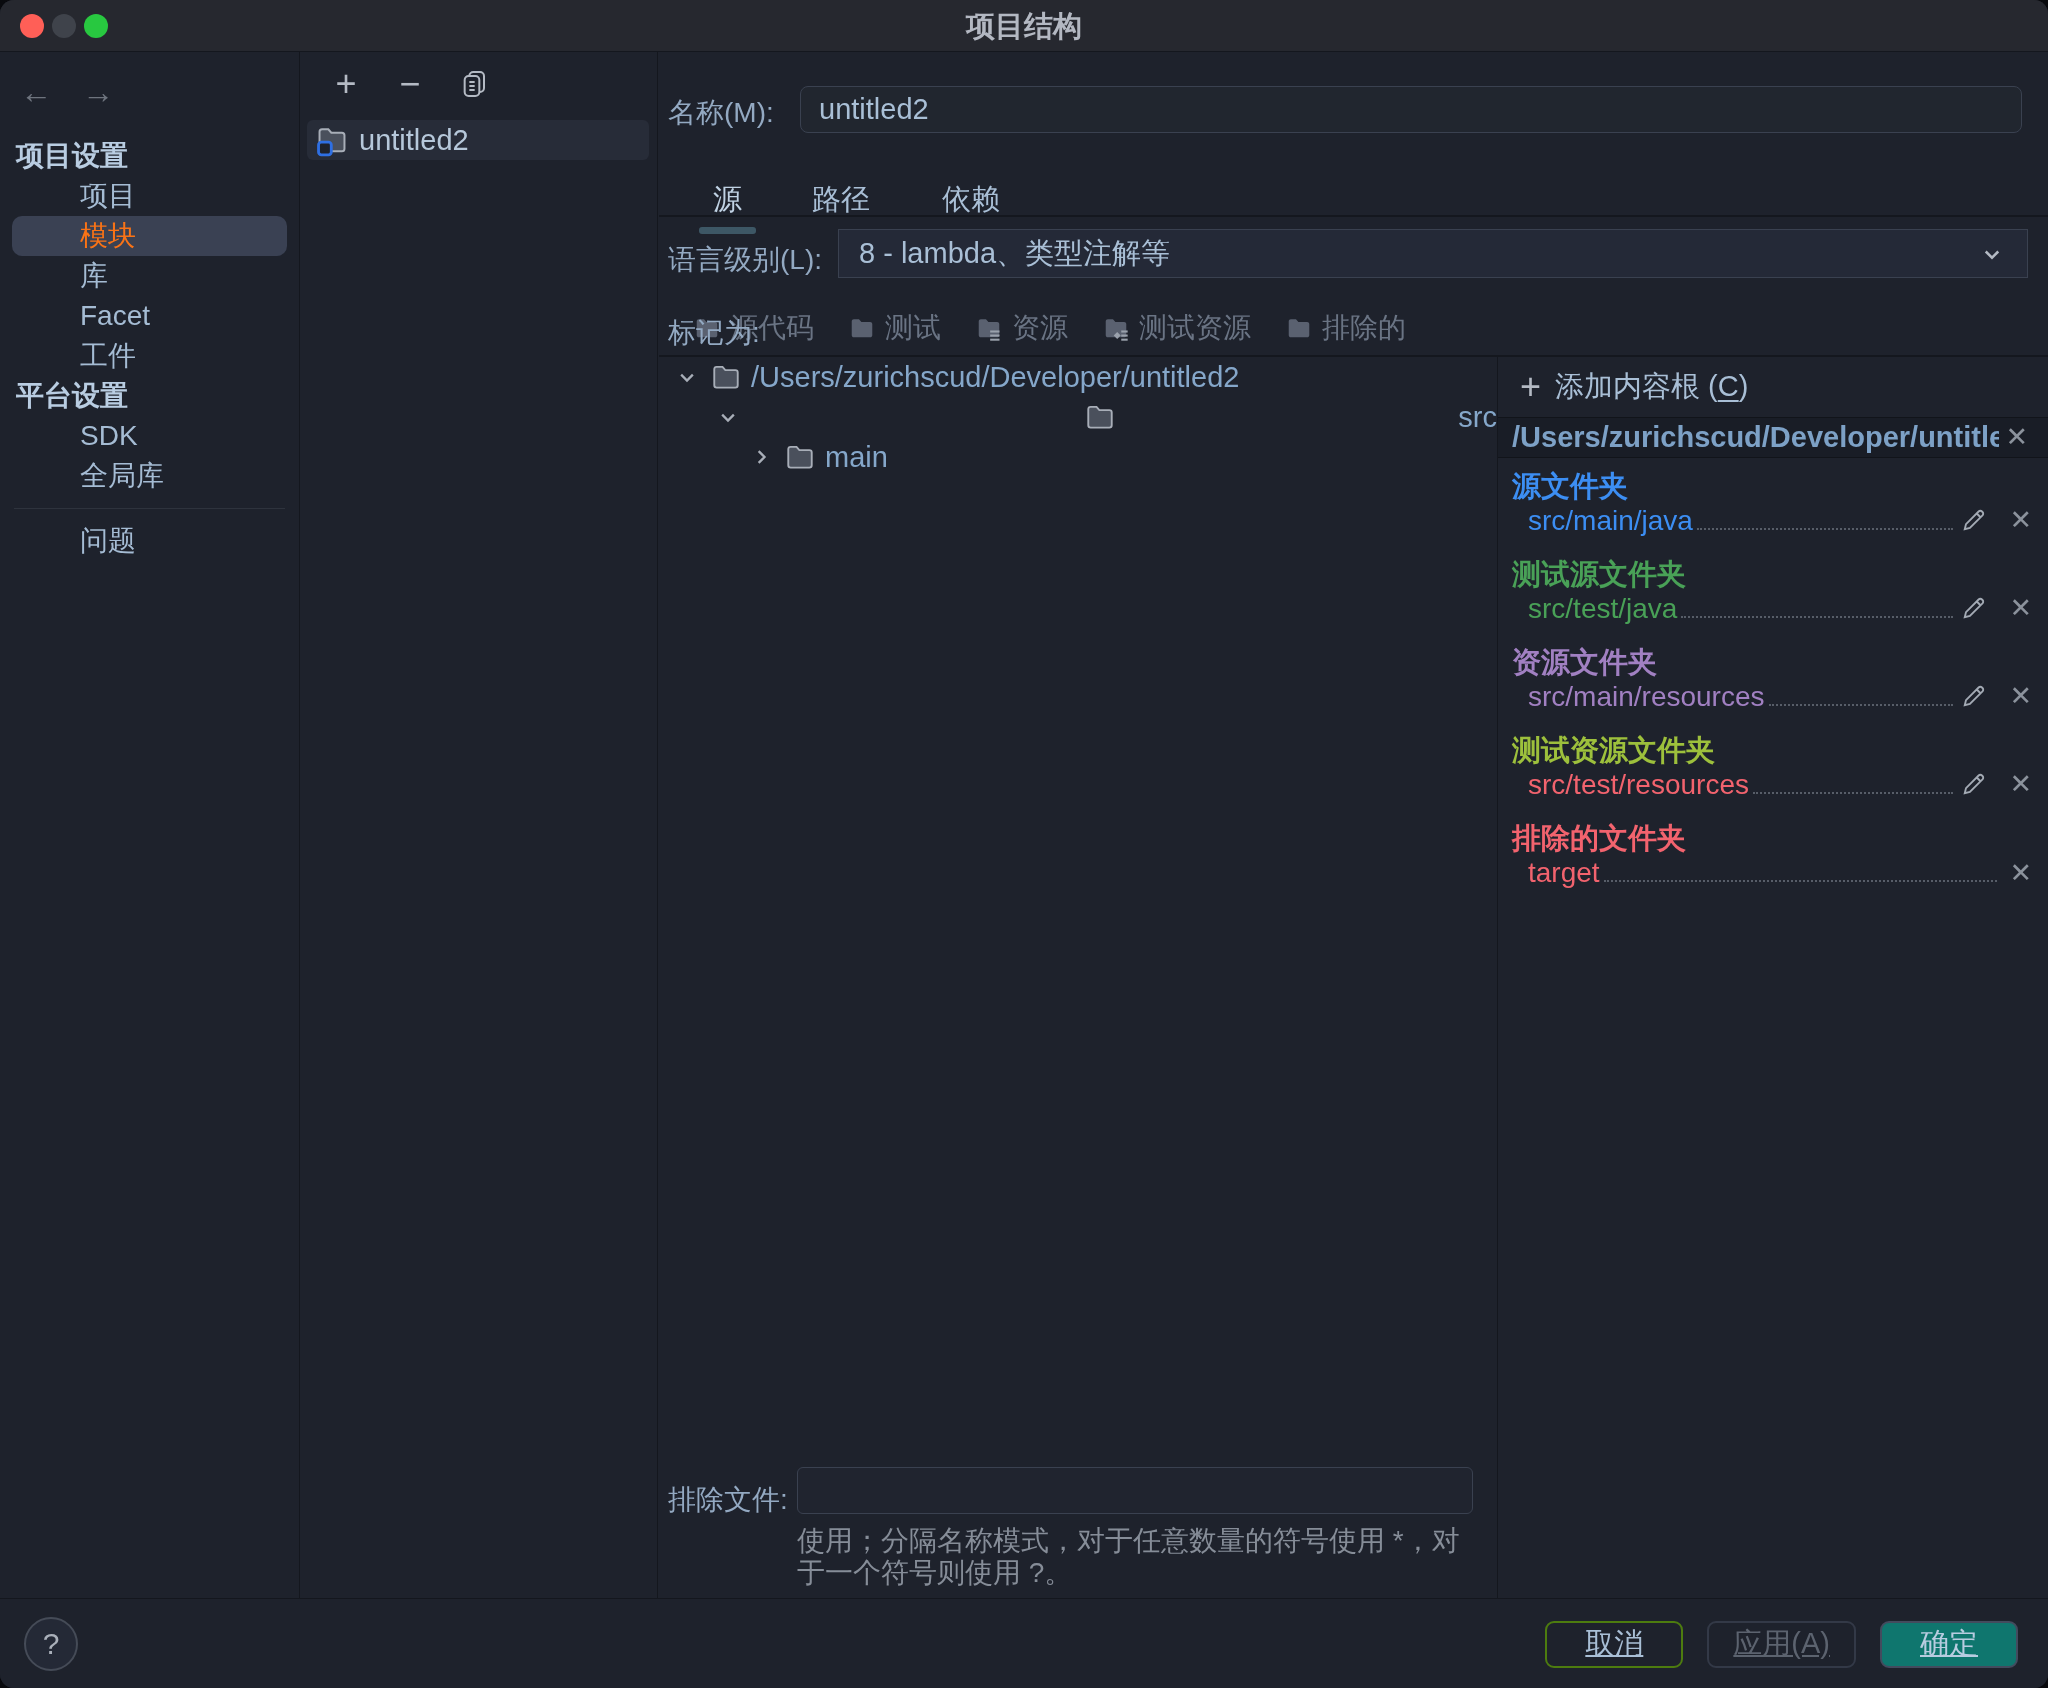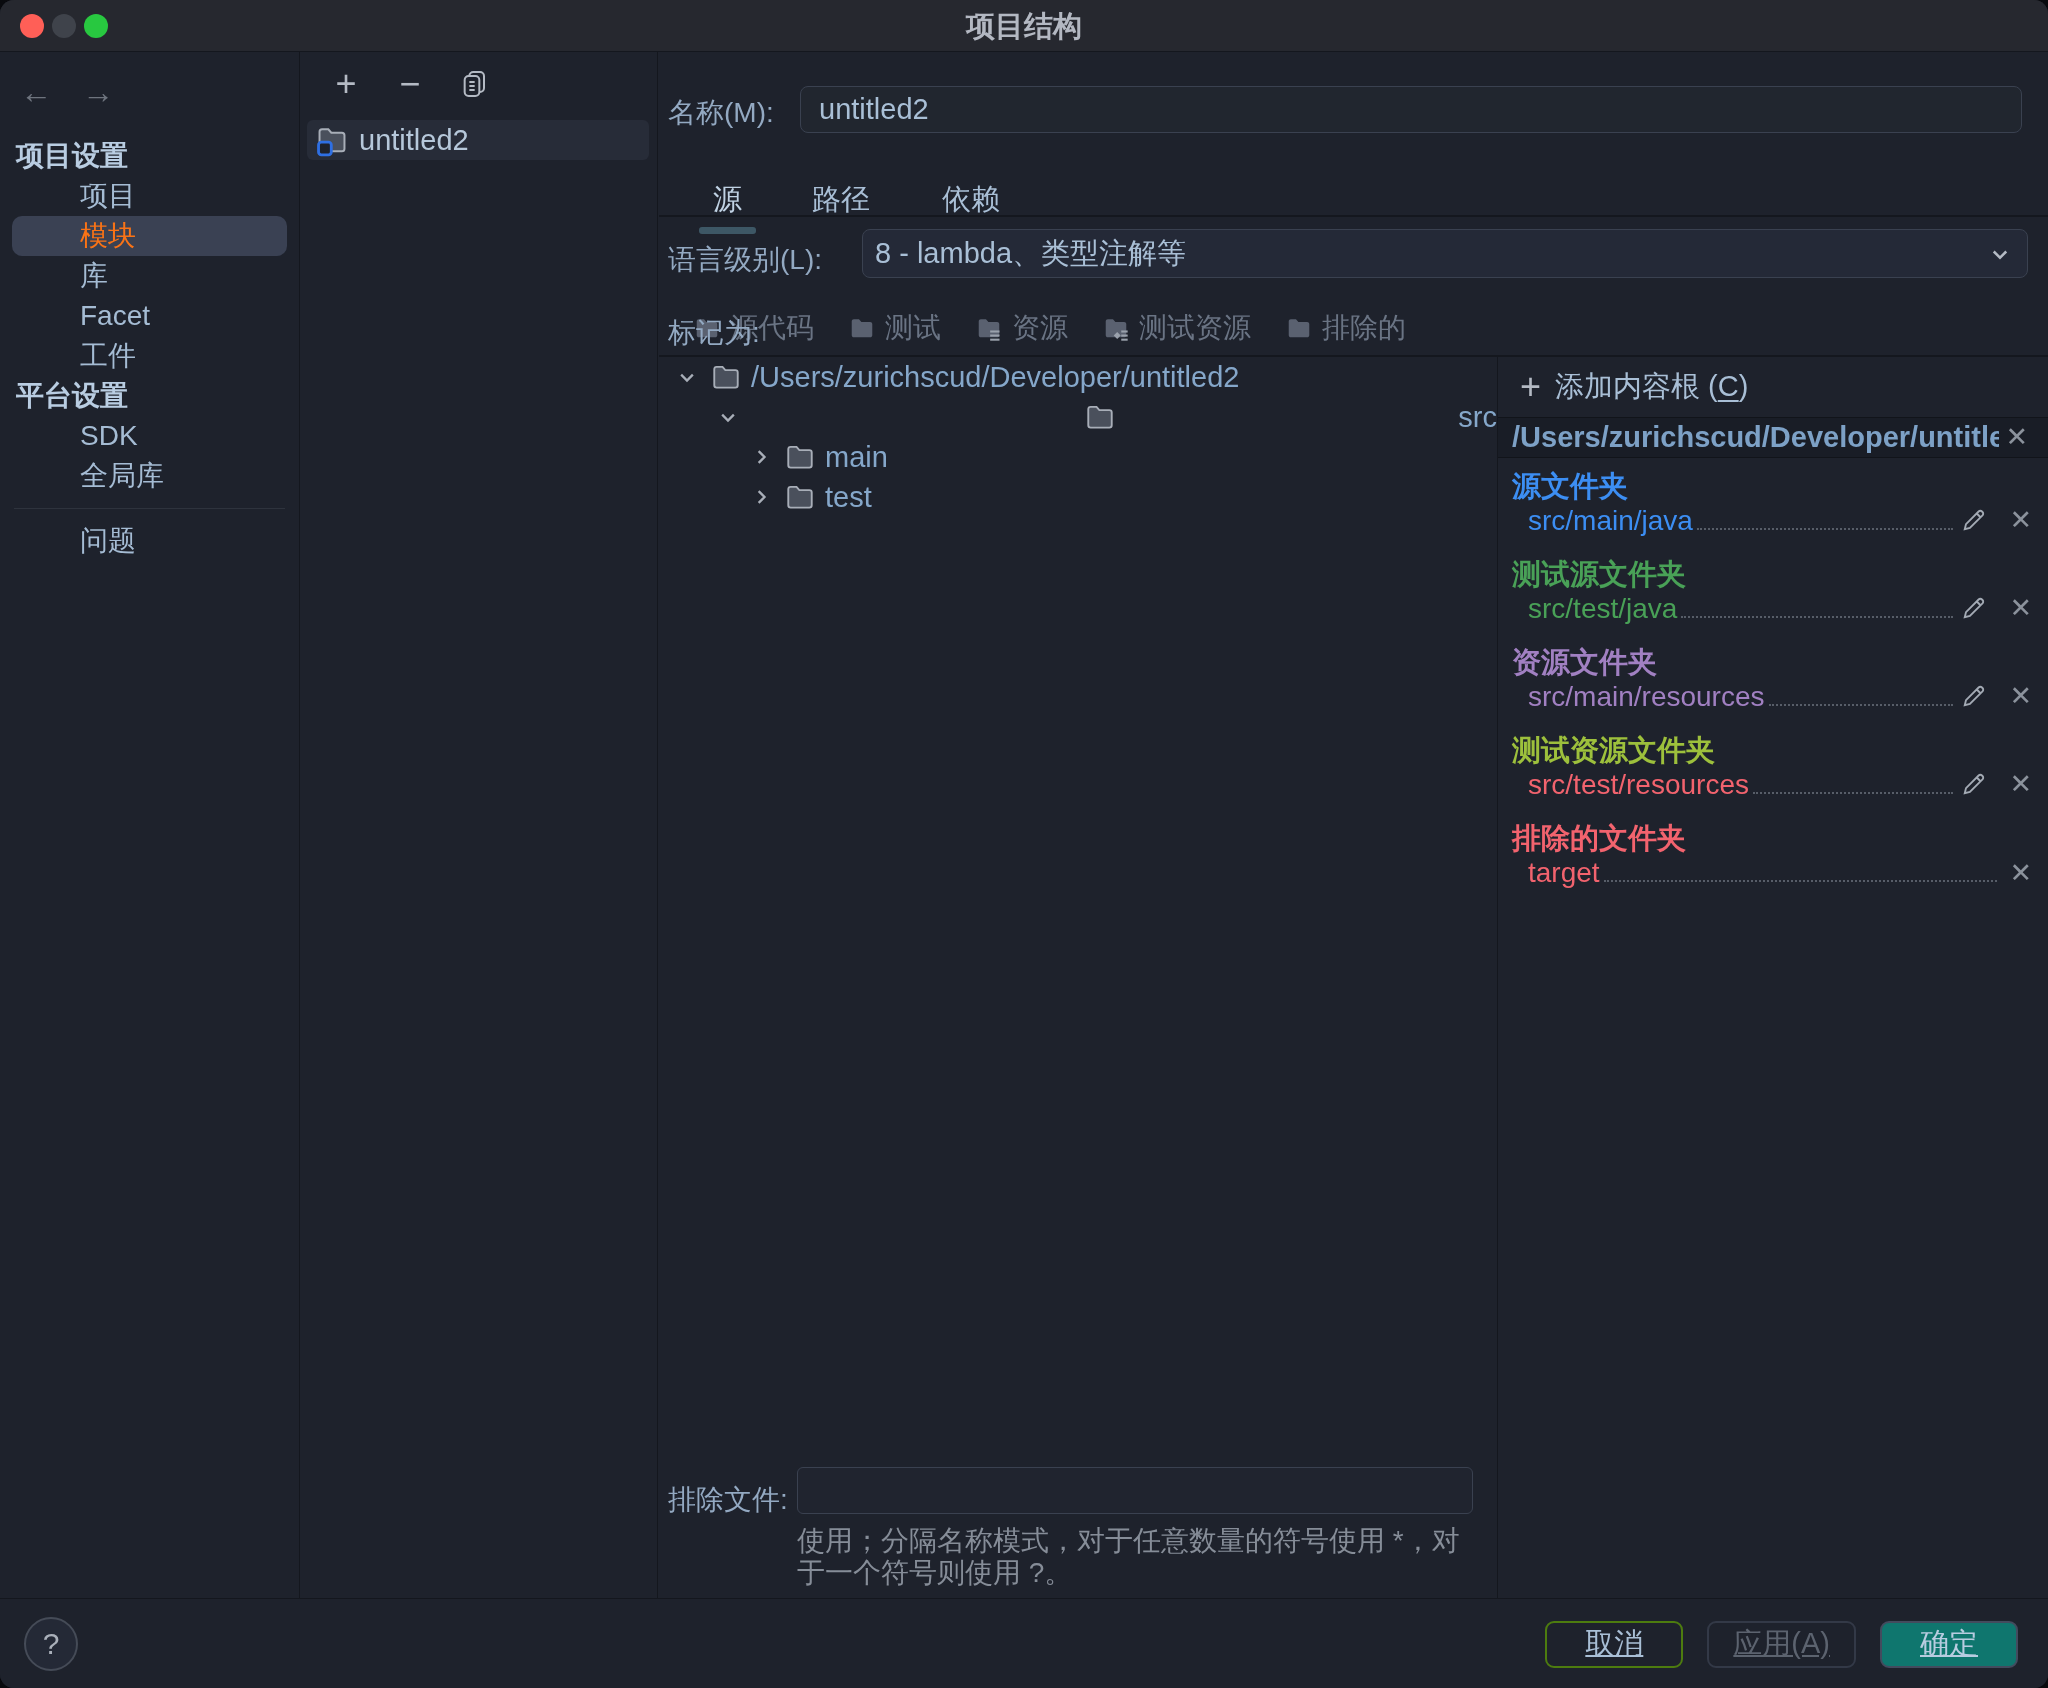--- a/index.html
+++ b/index.html
@@ -32,21 +32,21 @@
 
   
   .topform { position:absolute; left:659px; top:52px; right:0; height:305px; }
   .frm-label { position:absolute; color:#93a9c2; font-size:28px; }
   .name-input { position:absolute; left:141px; top:34px; right:26px; height:47px; background:#21262f; border:1px solid #3a4150; border-radius:8px; color:#a9bfd6; font-size:29px; padding:0 18px; font-family:inherit; }
   .tabs { position:absolute; left:0; top:110px; display:flex; }
   .tab { position:relative; padding:18px 0 22px 0; margin-left:48px; font-size:29px; color:#a9bfd6; }
   .tab.sel { color:#c0d2e4; }
   .tab.sel::after { content:""; position:absolute; left:-14px; right:-14px; bottom:8px; height:7px; border-radius:3px; background:#3d5765; }
   .hsep1 { position:absolute; left:0; right:0; top:163px; height:2px; background:#14171e; }
-  .lang-select { position:absolute; left:179px; top:177px; right:20px; height:49px; background:#242937; border:1px solid #3a4150; border-radius:8px; display:flex; align-items:center; color:#a9bfd6; font-size:29px; padding:0 12px;margin-left:24px; }
+  .lang-select { position:absolute; left:179px; top:177px; right:20px; height:49px; background:#242937; border:1px solid #3a4150; border-radius:0; display:flex; align-items:center; color:#a9bfd6; font-size:29px; padding:0 20px; }
   .lang-select .chev { margin-left:auto; }
   .markas { position:absolute; left:0; top:248px; right:0; height:56px; display:flex; align-items:center; }
   .mark-item { display:flex; align-items:center; gap:9px; margin-left:34px; color:#6a7484; font-size:28px; }
   .mark-item:first-of-type { margin-left:116px; }
   .hsep2 { position:absolute; left:0; right:0; top:303px; height:2px; background:#14171e; }
 
   
   .treepane { position:absolute; left:659px; top:357px; width:838px; bottom:80px; }
   .tree-row { display:flex; align-items:center; height:40px; color:#85a7ca; font-size:29px; gap:9px; }
   .ind0 { padding-left:14px; } .ind1 { padding-left:55px;justify-content:space-between; } .ind2 { padding-left:88px; }
@@ -235,33 +235,20 @@
             <path d="M10 7l5 5-5 5"></path>
           </svg>
         </span>
       <span>
           <svg width="32" height="32" viewBox="0 0 24 24">
             <path d="M3.2 6.2c0-1 .8-1.8 1.8-1.8h4.4l2.1 2.4h7.5c1 0 1.8.8 1.8 1.8v9.6c0 1-.8 1.8-1.8 1.8H5c-1 0-1.8-.8-1.8-1.8z" fill="#4a505c" stroke="#a8aeb8" stroke-width="1.4"></path>
           </svg>
         </span>
       <span>main</span>
     </div>
-    <div class="tree-row ind2">
-      <span>
-          <svg width="28" height="28" viewBox="0 0 24 24" fill="none" stroke="#a8aeb8" stroke-width="2">
-            <path d="M10 7l5 5-5 5"></path>
-          </svg>
-        </span>
-      <span>
-          <svg width="32" height="32" viewBox="0 0 24 24">
-            <path d="M3.2 6.2c0-1 .8-1.8 1.8-1.8h4.4l2.1 2.4h7.5c1 0 1.8.8 1.8 1.8v9.6c0 1-.8 1.8-1.8 1.8H5c-1 0-1.8-.8-1.8-1.8z" fill="#4a505c" stroke="#a8aeb8" stroke-width="1.4"></path>
-          </svg>
-        </span>
-      <span>test</span>
-    </div>
 
     <div class="exclude-label">排除文件:</div>
     <input class="exclude-input" value="" style="">
     <div class="exclude-hint">使用；分隔名称模式，对于任意数量的符号使用 *，对于一个符号则使用 ?。</div>
   </div>
 
   <div class="roots">
     <div class="roots-add">
       <span class="plus">+</span>
       <span><span>添加内容根 (</span><u>C</u><span>)</span></span>

